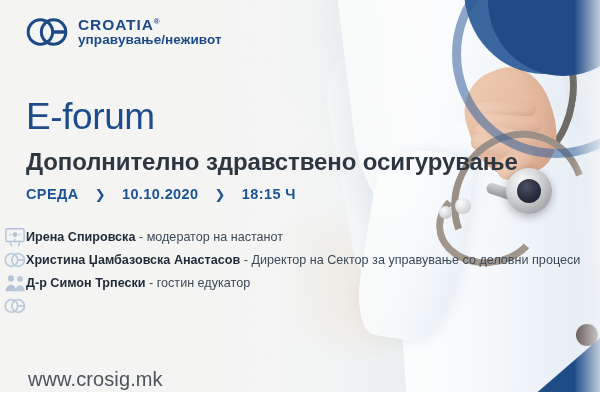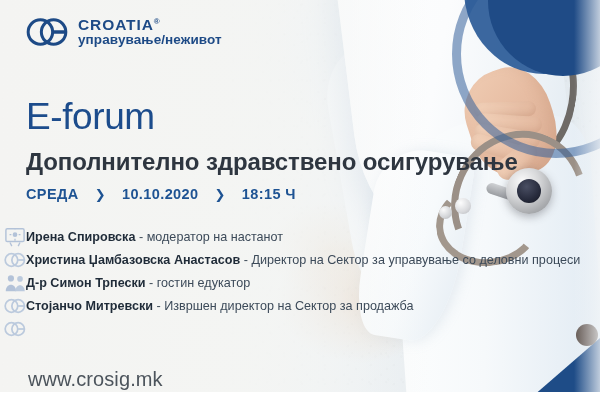--- a/index.html
+++ b/index.html
@@ -391,28 +391,20 @@
       <div class="spk">
         <svg class="spk-icon" viewBox="0 0 24 22">
           <circle cx="7.5" cy="6" r="3.4" fill="#7f9bc4"></circle>
           <path d="M1.8 20 c0-4.2 2.6-7 5.7-7 s5.7 2.8 5.7 7z" fill="#7f9bc4"></path>
           <circle cx="17.5" cy="6.5" r="3.1" fill="#8ea8cd"></circle>
           <path d="M12.3 20 c0-3.9 2.4-6.5 5.2-6.5 s5.2 2.6 5.2 6.5z" fill="#8ea8cd"></path>
         </svg>
         <div class="spk-text"><span class="spk-name">Д-р Симон Трпески</span> <span class="spk-dash">-</span> <span class="spk-role">гостин едукатор</span></div>
       </div>
 
-      <div class="spk">
-        <svg class="spk-icon" viewBox="0 0 28 22">
-          <circle cx="9.5" cy="11" r="8" fill="none" stroke="#8ea8cd" stroke-width="2.2"></circle>
-          <circle cx="18" cy="11" r="8" fill="none" stroke="#8ea8cd" stroke-width="2.2"></circle>
-          <path d="M18 11 H26.5" stroke="#8ea8cd" stroke-width="2.2"></path>
-        </svg>
-        <div class="spk-text"><span class="spk-name">Стојанчо Митревски</span> <span class="spk-dash">-</span> <span class="spk-role">Извршен директор на Сектор за продажба</span></div>
-      </div>
 
       <div class="spk">
         <svg class="spk-icon" viewBox="0 0 28 22">
           <circle cx="9.5" cy="11" r="8" fill="none" stroke="#8ea8cd" stroke-width="2.2"></circle>
           <circle cx="18" cy="11" r="8" fill="none" stroke="#8ea8cd" stroke-width="2.2"></circle>
           <path d="M18 11 H26.5" stroke="#8ea8cd" stroke-width="2.2"></path>
         </svg>
       </div>
 
     </div>

